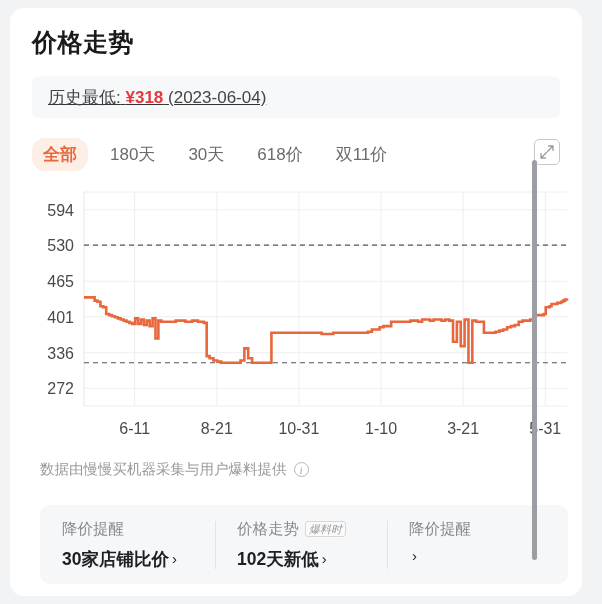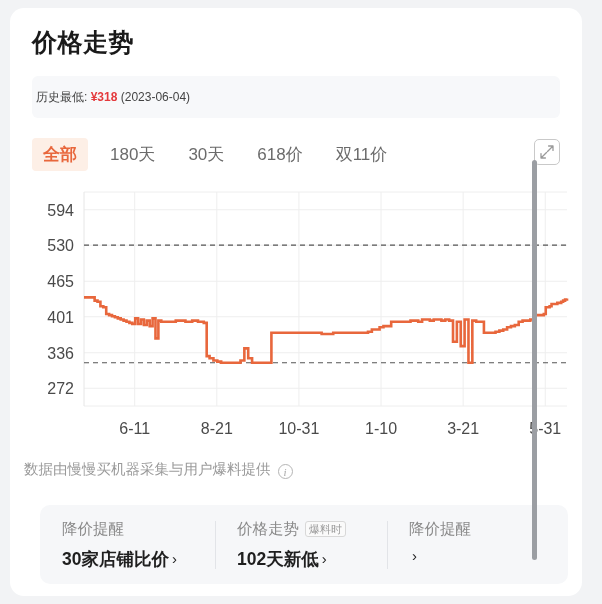--- a/index.html
+++ b/index.html
@@ -26,35 +26,35 @@
     letter-spacing: 0.5px;
   }
 
   .lowbar {
     position: absolute; left: 22px; top: 68px;
     width: 528px; height: 42px;
     background: #f7f8fa; border-radius: 6px;
     display: flex; align-items: center;
   }
   .lowbar-text {
-    margin-left: 4px;
-    font-size: 12px; color: #333; white-space: nowrap;
+    margin-left: 16px;
+    font-size: 17px; color: #333; white-space: nowrap; text-decoration: underline;
   }
   .lowbar-text .amount { color: #e4393c; font-weight: bold; }
   .lowbar-text .dim { color: #444; }
 
   
   .tabs {
     position: absolute; left: 22px; top: 128px;
     width: 528px; height: 36px;
     display: flex; align-items: center;
   }
   .tab {
     font-size: 17px; color: #6b6b6b;
-    padding: 5px 11px; border-radius: 4px;
+    padding: 5px 11px; border-radius: 13px;
     margin-right: 11px; white-space: nowrap;
   }
   .tab.active {
     color: #e8673c; background: #fdefe6; font-weight: bold;
   }
   .expand-btn {
     position: absolute; right: 0px; top: 3px;
     width: 26px; height: 26px;
     border: 1.5px solid #c9c9c9; border-radius: 5px;
     display: flex; align-items: center; justify-content: center;
@@ -62,22 +62,22 @@
 
   
   .chart-wrap {
     position: absolute; left: 13px; top: 176px;
     width: 548px; height: 262px;
   }
   .chart-svg { display: block; }
 
   
   .footnote {
-    position: absolute; left: 14px; top: 452px;
-    display: flex; align-items: flex-end;
+    position: absolute; left: 30px; top: 452px;
+    display: flex; align-items: center;
     font-size: 14.5px; color: #9a9a9a;
   }
   .info-icon {
     margin-left: 7px; width: 15px; height: 15px;
     border: 1.2px solid #b5b5b5; border-radius: 50%;
     color: #a8a8a8; font-size: 11px;
     display: flex; align-items: center; justify-content: center;
     font-family: "Liberation Serif", serif; font-style: italic;
   }
 
@@ -96,21 +96,21 @@
     content: ""; position: absolute; left: 0; top: 2px;
     width: 1px; height: 48px; background: #e2e4e8;
   }
   .bcol-top {
     display: flex; align-items: center;
     font-size: 15.5px; color: #8a8a8a; margin-bottom: 7px;
   }
   .badge {
     margin-left: 6px; font-size: 11px; color: #9b9b9b;
     border: 1px solid #d8d8d8; border-radius: 3px;
-    padding: 1px 3px; line-height: 1.1; background: #fafafa;
+    padding: 1px 3px; line-height: 1.1; background: #fafafa; font-style: italic;
   }
   .bcol-main {
     font-size: 17.5px; color: #1f1f1f; font-weight: bold;
     display: flex; align-items: center; white-space: nowrap;
   }
   .bcol-main .chev { margin-left: 3px; font-weight: normal; font-size: 15px; }
 
   
   .watermark {
     position: absolute; right: 18px; bottom: 8px;

